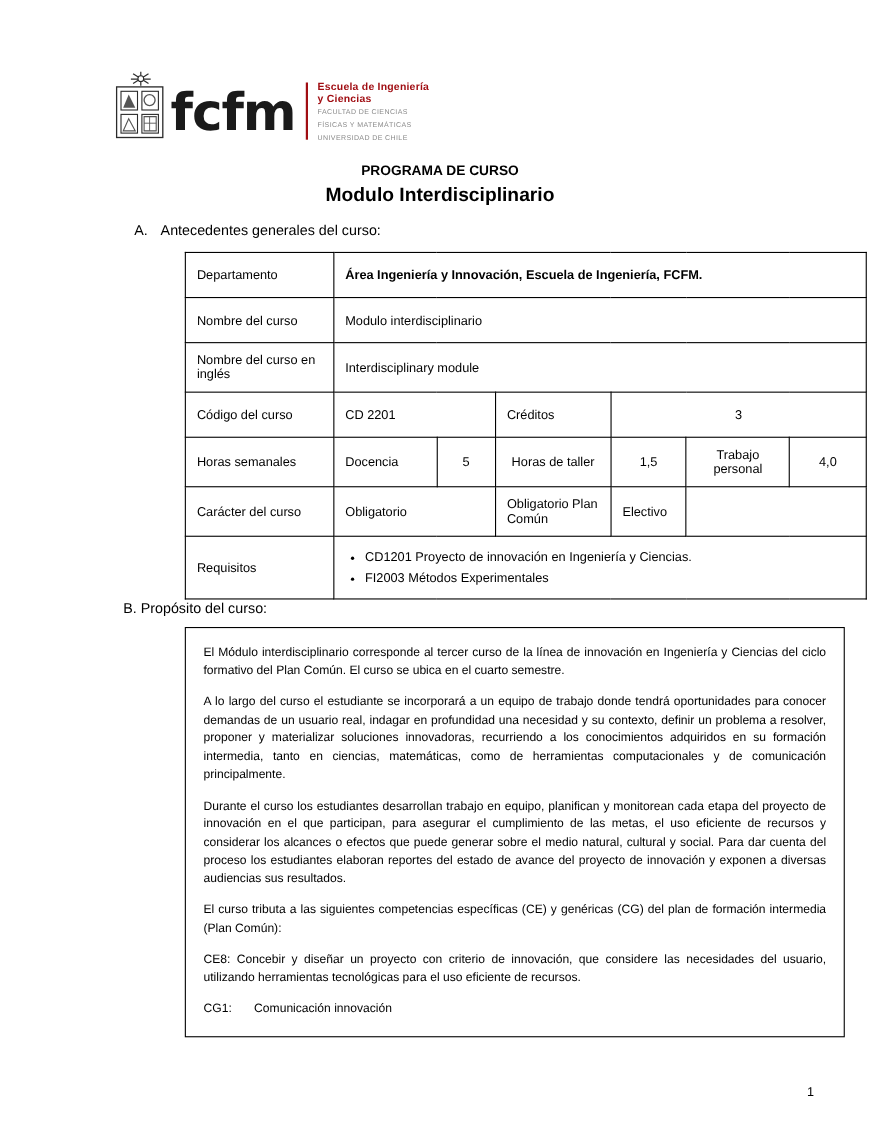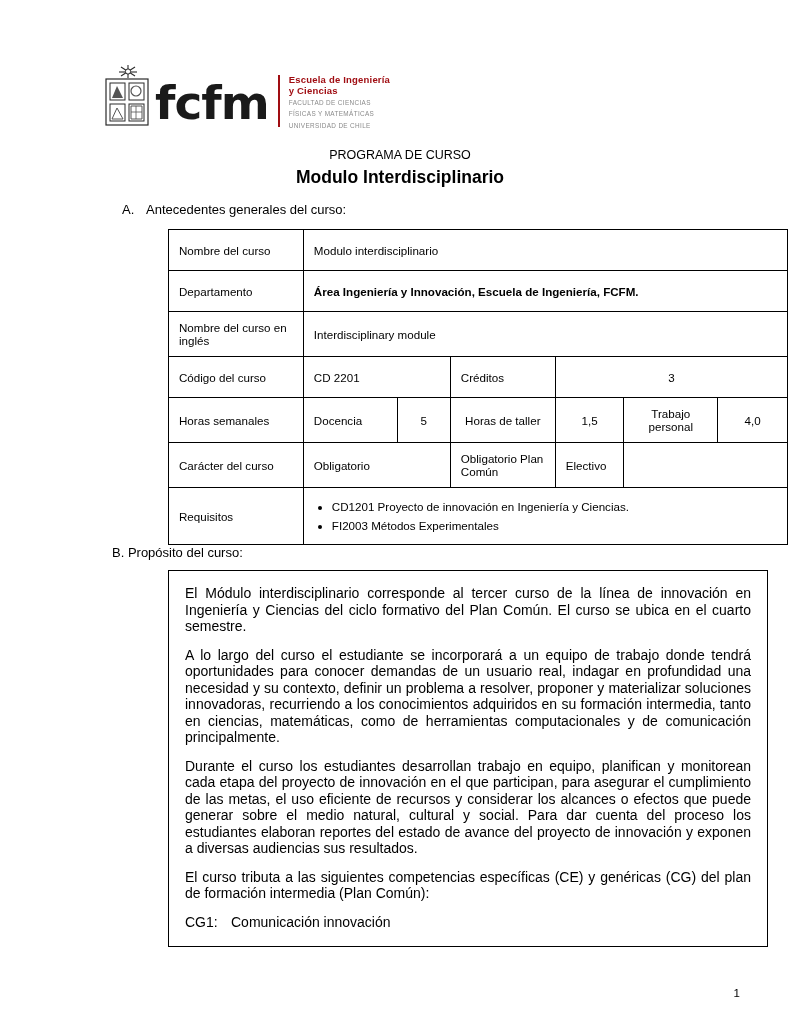--- a/index.html
+++ b/index.html
@@ -70,21 +70,21 @@
     color: #8a8a8a;
     font-size: 6.4px;
     line-height: 8.2px;
     letter-spacing: .35px;
     margin-top: 3px;
   }
 
   
   .doc-kicker {
     text-align: center;
-    font-weight: normal;
+    font-weight: bold;
     font-size: 12.5px;
     margin-top: 16px;
   }
   .doc-title {
     text-align: center;
     font-weight: bold;
     font-size: 17.5px;
     margin-top: 5px;
   }
 
@@ -136,21 +136,21 @@
   
   .purpose-box {
     width: 600px;
     margin: 10px 0 0 108px;
     border: 1px solid #000;
     padding: 14px 16px 16px 16px;
     box-sizing: border-box;
   }
   .purpose-box p {
     margin: 0 0 12px 0;
-    font-size: 14px;
+    font-size: 11px;
     line-height: 16.5px;
     text-align: justify;
   }
   .purpose-box p:last-child { margin-bottom: 0; }
   .indent-label {
     display: inline-block;
     min-width: 46px;
   }
 
   .page-number {
@@ -210,26 +210,26 @@
       <col style="width:122px">
       <col style="width:85px">
       <col style="width:48px">
       <col style="width:95px">
       <col style="width:62px">
       <col style="width:85px">
       <col style="width:63px">
     </colgroup>
     <tbody>
       <tr>
+        <td class="label-cell">Departamento</td>
+        <td colspan="6" class="bold-cell">Área Ingeniería y Innovación, Escuela de Ingeniería, FCFM.</td>
+      </tr>
+      <tr>
         <td class="label-cell">Nombre del curso</td>
         <td colspan="6">Modulo interdisciplinario</td>
-      </tr>
-      <tr>
-        <td class="label-cell">Departamento</td>
-        <td colspan="6" class="bold-cell">Área Ingeniería y Innovación, Escuela de Ingeniería, FCFM.</td>
       </tr>
       <tr>
         <td class="label-cell">Nombre del curso en inglés</td>
         <td colspan="6">Interdisciplinary module</td>
       </tr>
       <tr>
         <td class="label-cell">Código del curso</td>
         <td colspan="2">CD 2201</td>
         <td>Créditos</td>
         <td colspan="3" class="center">3</td>
@@ -262,20 +262,21 @@
     </tbody>
   </table>
 
   <div class="section-heading section-b">B. Propósito del curso:</div>
 
   <div class="purpose-box">
     <p>El Módulo interdisciplinario corresponde al tercer curso de la línea de innovación en Ingeniería y Ciencias del ciclo formativo del Plan Común. El curso se ubica en el cuarto semestre.</p>
     <p>A lo largo del curso el estudiante se incorporará a un equipo de trabajo donde tendrá oportunidades para conocer demandas de un usuario real, indagar en profundidad una necesidad y su contexto, definir un problema a resolver, proponer y materializar soluciones innovadoras, recurriendo a los conocimientos adquiridos en su formación intermedia, tanto en ciencias, matemáticas, como de herramientas computacionales y de comunicación principalmente.</p>
     <p>Durante el curso los estudiantes desarrollan trabajo en equipo, planifican y monitorean cada etapa del proyecto de innovación en el que participan, para asegurar el cumplimiento de las metas, el uso eficiente de recursos y considerar los alcances o efectos que puede generar sobre el medio natural, cultural y social. Para dar cuenta del proceso los estudiantes elaboran reportes del estado de avance del proyecto de innovación y exponen a diversas audiencias sus resultados.</p>
     <p>El curso tributa a las siguientes competencias específicas (CE) y genéricas (CG) del plan de formación intermedia (Plan Común):</p>
+    <p>CE8: Concebir y diseñar un proyecto con criterio de innovación, que considere las necesidades del usuario, utilizando herramientas tecnológicas para el uso eficiente de recursos.</p>
     <p>
       <span class="indent-label">CG1:</span><span>Comunicación innovación</span>
     </p>
   </div>
 
   <div class="page-number">1</div>
 
 </div>
 
 </body></html>

